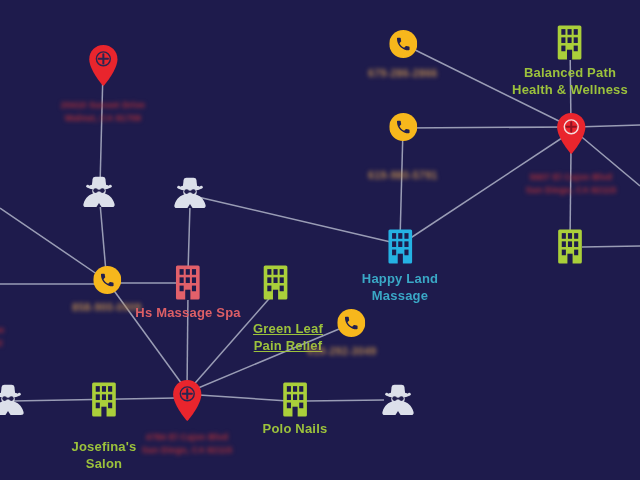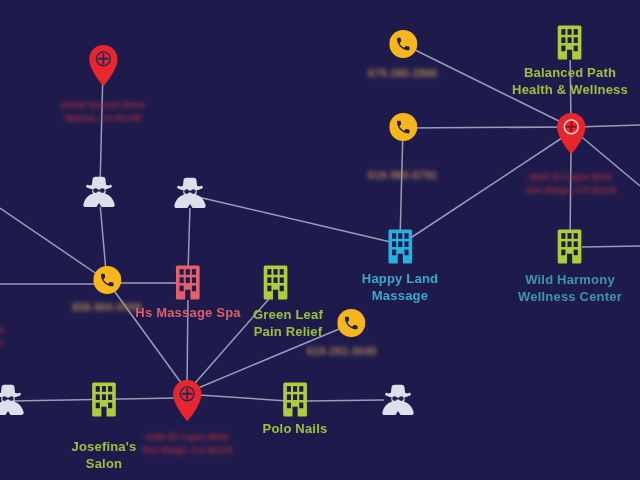--- a/index.html
+++ b/index.html
@@ -164,22 +164,20 @@
           <rect x="10" y="4" width="4" height="5.5"></rect>
           <rect x="16" y="4" width="4" height="5.5"></rect>
         <rect x="4" y="12" width="4" height="5.5"></rect>
           <rect x="10" y="12" width="4" height="5.5"></rect>
           <rect x="16" y="12" width="4" height="5.5"></rect>
         <rect x="4" y="20" width="4" height="5.5"></rect>
           <rect x="16" y="20" width="4" height="5.5"></rect>
         <rect x="9.5" y="24" width="5" height="10"></rect>
       </g>
     </svg>
-    <div class="label teal" style="margin-top:8px;">Wild Harmony
-Wellness Center</div>
   </div>
 
   <div class="node" style="left:107px;top:266px;transform:translateX(-50%);">
     <svg class="icon" width="28" height="28" viewBox="0 0 24 24">
       <circle cx="12" cy="12" r="12" fill="#f7b71c"></circle>
       <g transform="translate(4.8,4.8) scale(0.6)">
           <path d="M6.62 10.79c1.44 2.83 3.76 5.14 6.59 6.59l2.2-2.2c.27-.27.67-.36 1.02-.24 1.12.37 2.33.57 3.57.57.55 0 1 .45 1 1V20c0 .55-.45 1-1 1-9.39 0-17-7.61-17-17 0-.55.45-1 1-1h3.5c.55 0 1 .45 1 1 0 1.25.2 2.45.57 3.57.11.35.03.74-.25 1.02l-2.2 2.2z" fill="#23204f"></path>
         </g>
     </svg>
     <div class="blurtext number" style="margin-top:7px;">858-900-0909</div>
@@ -211,21 +209,21 @@
           <rect x="10" y="4" width="4" height="5.5"></rect>
           <rect x="16" y="4" width="4" height="5.5"></rect>
         <rect x="4" y="12" width="4" height="5.5"></rect>
           <rect x="10" y="12" width="4" height="5.5"></rect>
           <rect x="16" y="12" width="4" height="5.5"></rect>
         <rect x="4" y="20" width="4" height="5.5"></rect>
           <rect x="16" y="20" width="4" height="5.5"></rect>
         <rect x="9.5" y="24" width="5" height="10"></rect>
       </g>
     </svg>
-    <div class="label green" style="margin-top:7px;transform:translateX(12px);">Green Leaf
+    <div class="label green" style="margin-top:21px;transform:translateX(12px);text-decoration:underline;">Green Leaf
 Pain Relief</div>
   </div>
 
   <div class="node" style="left:351px;top:309px;transform:translateX(-50%);">
     <svg class="icon" width="28" height="28" viewBox="0 0 24 24">
       <circle cx="12" cy="12" r="12" fill="#f7b71c"></circle>
       <g transform="translate(4.8,4.8) scale(0.6)">
           <path d="M6.62 10.79c1.44 2.83 3.76 5.14 6.59 6.59l2.2-2.2c.27-.27.67-.36 1.02-.24 1.12.37 2.33.57 3.57.57.55 0 1 .45 1 1V20c0 .55-.45 1-1 1-9.39 0-17-7.61-17-17 0-.55.45-1 1-1h3.5c.55 0 1 .45 1 1 0 1.25.2 2.45.57 3.57.11.35.03.74-.25 1.02l-2.2 2.2z" fill="#23204f"></path>
         </g>
     </svg>

